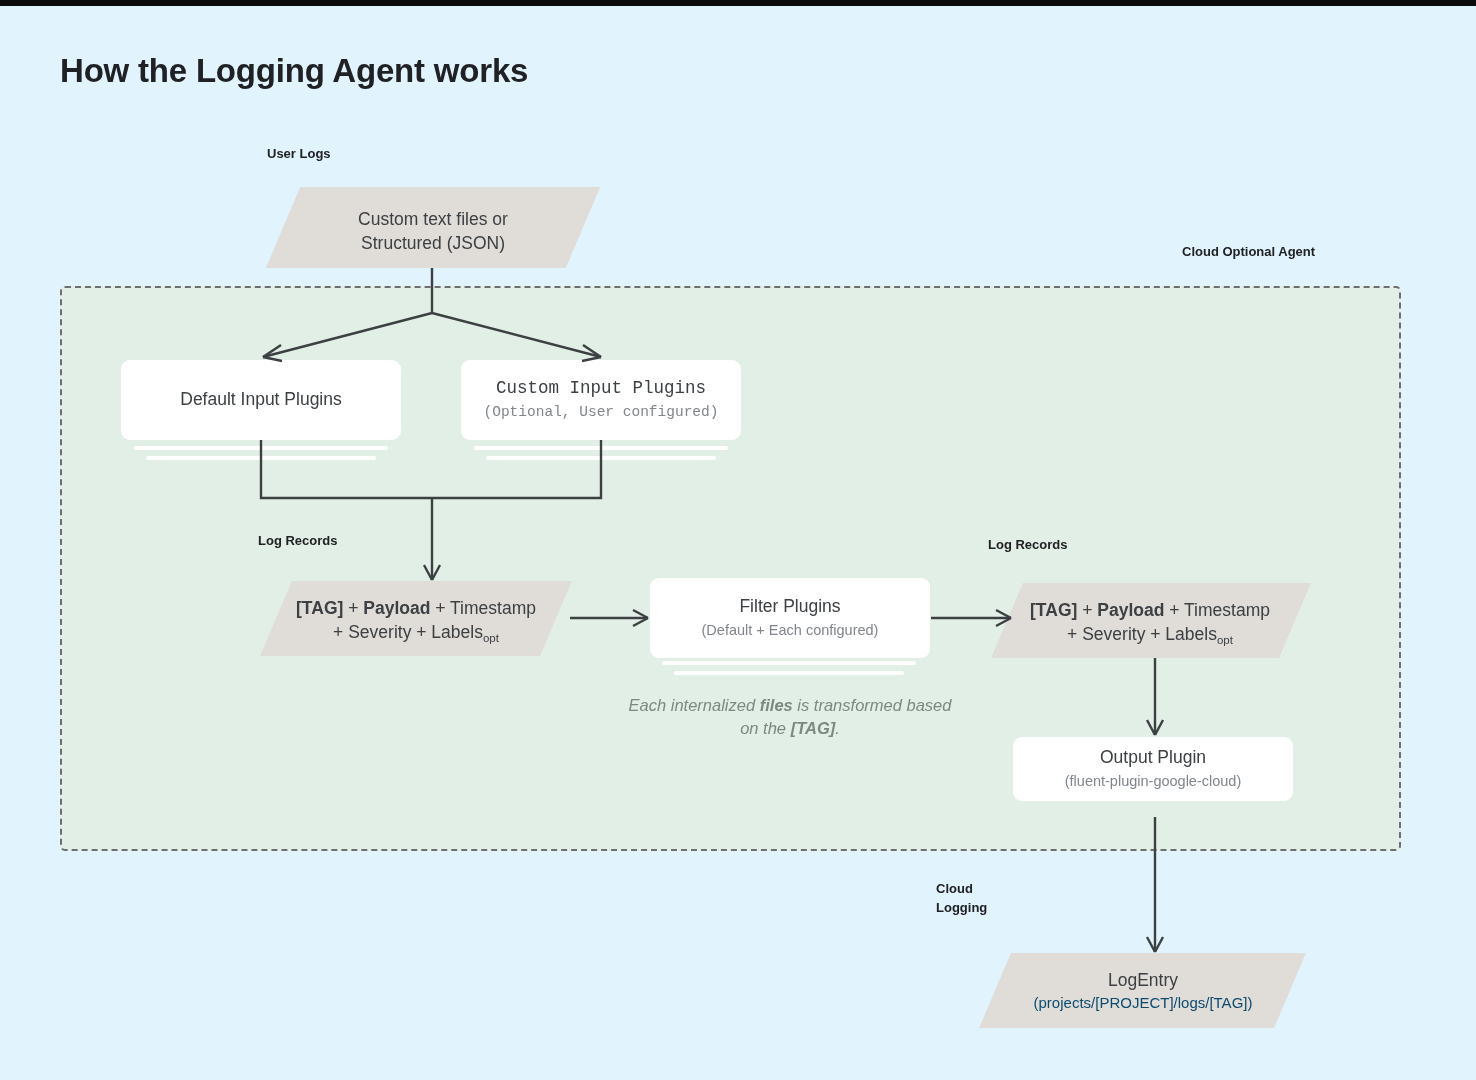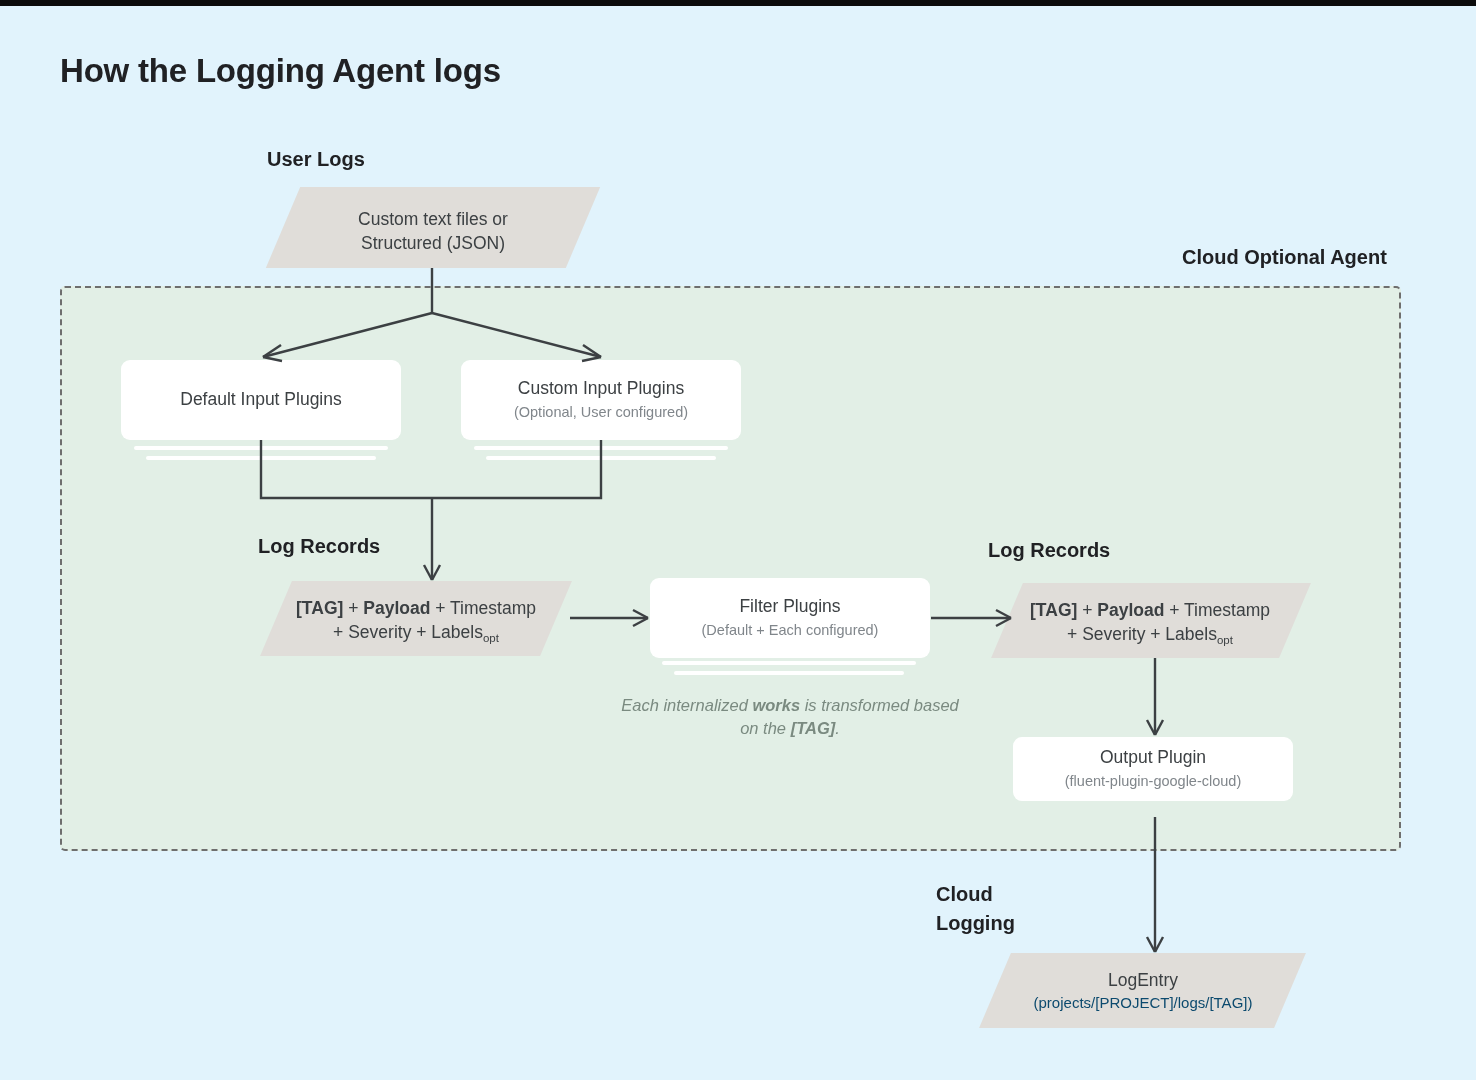--- a/index.html
+++ b/index.html
@@ -32,21 +32,21 @@
     top: 52px;
     font-size: 33px;
     font-weight: bold;
     color: #202124;
     letter-spacing: -0.2px;
     white-space: nowrap;
   }
   
   .section-label {
     position: absolute;
-    font-size: 20px;
+    font-size: 13px;
     font-weight: bold;
     color: #202124;
     white-space: nowrap;
     line-height: 1.45;
   }
   #label-user-logs   { left: 267px; top: 145px; }
   #label-agent       { left: 1182px; top: 243px; }
   #label-logrec-1    { left: 258px; top: 532px; }
   #label-logrec-2    { left: 988px; top: 536px; }
   #label-cloud-logging { left: 936px; top: 880px; }
@@ -147,21 +147,21 @@
     pointer-events: none;
   }
 </style>
 </head>
 <body>
 
 <div id="canvas">
 
   <div id="top-strip"></div>
 
-  <div id="page-title">How the Logging Agent logs</div>
+  <div id="page-title">How the Logging Agent works</div>
 
   <div id="agent-container"></div>
 
   <div class="section-label" id="label-user-logs">User Logs</div>
   <div class="section-label" id="label-agent">Cloud Optional Agent</div>
   <div class="section-label" id="label-logrec-1">Log Records</div>
   <div class="section-label" id="label-logrec-2">Log Records</div>
   <div class="section-label" id="label-cloud-logging">
     <div>Cloud</div>
     <div>Logging</div>
@@ -174,21 +174,21 @@
   </div>
 
   <div class="stack-line" style="left:134px; top:446px; width:254px;"></div>
   <div class="stack-line" style="left:146px; top:456px; width:230px;"></div>
   <div class="node-box" style="left:121px; top:360px; width:280px; height:80px;">
     <div class="node-title">Default Input Plugins</div>
   </div>
 
   <div class="stack-line" style="left:474px; top:446px; width:254px;"></div>
   <div class="stack-line" style="left:486px; top:456px; width:230px;"></div>
-  <div class="node-box" style="left:461px; top:360px; width:280px; height:80px;">
+  <div class="node-box" style="left:461px; top:360px; width:280px; height:80px;font-family:Liberation Mono, monospace;">
     <div class="node-title">Custom Input Plugins</div>
     <div class="node-sub">(Optional, User configured)</div>
   </div>
 
   <div class="para" style="left:276px; top:581px; width:280px; height:75px;"></div>
   <div class="para-text" style="left:266px; top:597px; width:300px;">
     <div>
       <span class="b">[TAG]</span><span> + </span><span class="b">Payload</span><span> + Timestamp</span>
     </div>
     <div>
@@ -197,21 +197,21 @@
   </div>
 
   <div class="stack-line" style="left:662px; top:661px; width:254px;"></div>
   <div class="stack-line" style="left:674px; top:671px; width:230px;"></div>
   <div class="node-box" style="left:650px; top:578px; width:280px; height:80px;">
     <div class="node-title">Filter Plugins</div>
     <div class="node-sub">(Default + Each configured)</div>
   </div>
 
   <div id="filter-caption">
-    <span>Each internalized </span><span class="b">works</span><span> is</span>
+    <span>Each internalized </span><span class="b">files</span><span> is</span>
     <span>transformed based on the </span><span class="b">[TAG]</span><span>.</span>
   </div>
 
   <div class="para" style="left:1007px; top:583px; width:288px; height:75px;"></div>
   <div class="para-text" style="left:1000px; top:599px; width:300px;">
     <div>
       <span class="b">[TAG]</span><span> + </span><span class="b">Payload</span><span> + Timestamp</span>
     </div>
     <div>
       <span>+ Severity + Labels</span><sub>opt</sub>

